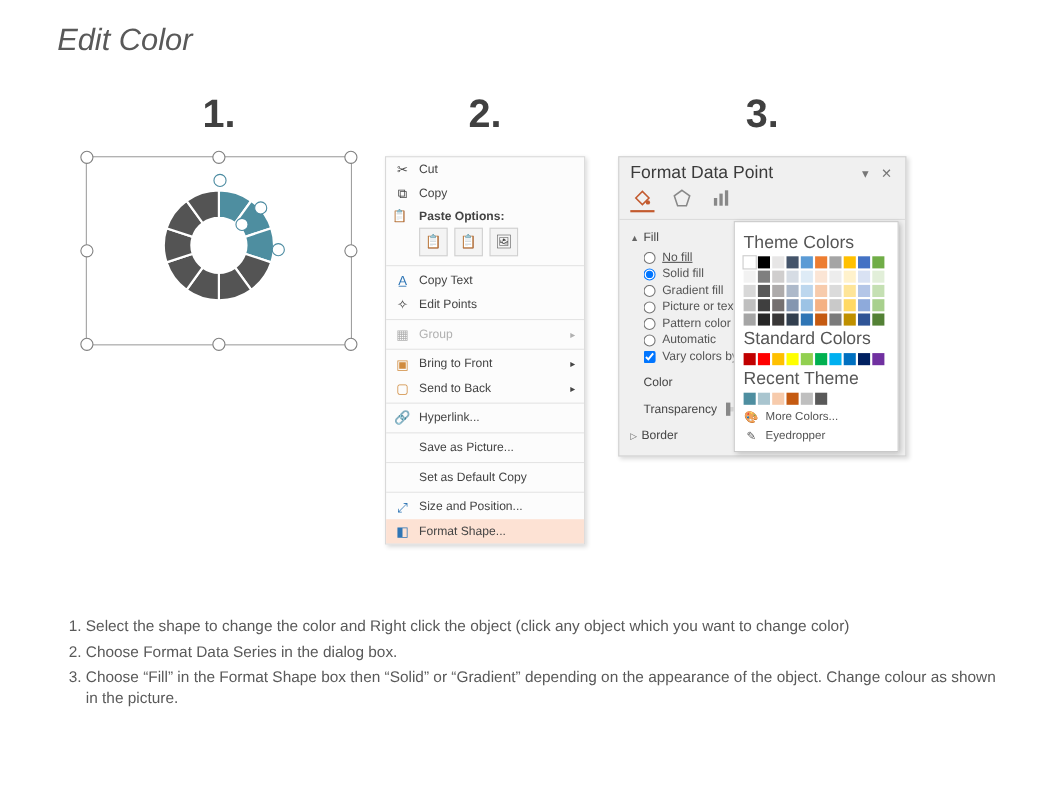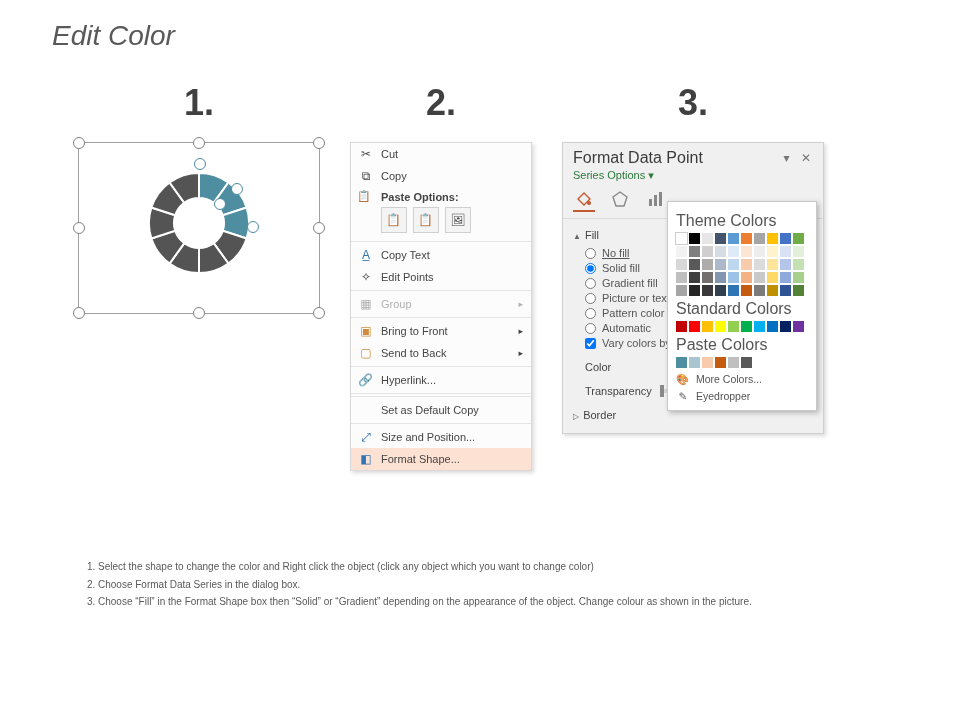--- a/index.html
+++ b/index.html
@@ -46,21 +46,21 @@
   .slider:before{content:"";position:absolute;left:0;top:-4px;width:4px;height:12px;background:#888;}
   .pct{width:44px;height:18px;border:1px solid #c9c9c9;background:#fff;font-size:10px;display:flex;align-items:center;justify-content:center;}
   
   .picker{position:absolute;right:6px;top:58px;width:150px;background:#fff;border:1px solid #c9c9c9;box-shadow:2px 2px 5px rgba(0,0,0,.25);padding:6px 8px 8px 8px;box-sizing:border-box;}
   .pkh{font-size:16px;color:#555;margin:4px 0 3px 0;}
   .swr{display:flex;gap:2px;margin-bottom:2px;}
   .sw{width:11px;height:11px;}
   .pkitem{display:flex;align-items:center;gap:6px;font-size:10.5px;color:#555;margin-top:5px;}
   .pkic{width:14px;height:12px;display:flex;align-items:center;justify-content:center;}
   
-  .instr{position:absolute;left:76px;right:48px;top:560px;font-size:10px;color:#595959;line-height:1.35;}
+  .instr{position:absolute;left:56px;right:48px;top:560px;font-size:14px;color:#595959;line-height:1.35;}
   .instr ol{margin:0;padding-left:22px;}
   .instr li{margin-bottom:4px;}
   .tri{font-size:8px;color:#666;margin-right:4px;}
 </style>
 </head>
 <body>
 
 <div class="slide">
   <div class="title">Edit Color</div>
 
@@ -145,20 +145,24 @@
             <span class="ic" style="color:#d08b3e">▢</span>
             <span>Send to Back</span>
             <span style="margin-left:auto;font-size:9px">▸</span>
           </div>
         <div class="sep"></div>
         <div class="mi">
             <span class="ic" style="color:#2e75b5">🔗</span>
             <span>Hyperlink...</span>
           </div>
         <div class="sep"></div>
+        <div class="mi">
+            <span class="ic"></span>
+            <span>Save as Picture...</span>
+          </div>
         <div class="sep"></div>
         <div class="mi">
             <span class="ic"></span>
             <span>Set as Default Copy</span>
           </div>
         <div class="sep"></div>
         <div class="mi">
             <span class="ic" style="color:#2e75b5">⤢</span>
             <span>Size and Position...</span>
           </div>
@@ -169,21 +173,20 @@
       </div>
     </div>
 
     <div class="col">
       <div class="num">3.</div>
       <div class="pane">
         <div class="pane-hd">
           <span class="pane-title">Format Data Point</span>
           <span class="pane-x">▾  ✕</span>
         </div>
-        <div class="pane-sub">Series Options ▾</div>
         <div class="pane-tabs">
           <div class="ptab active">
               <svg width="18" height="18" viewBox="0 0 18 18">
                 <path d="M3 9 L9 3 L15 9 L9 15 Z" fill="none" stroke="#c35a2e" stroke-width="1.4"></path>
                 <circle cx="14" cy="13" r="2" fill="#c35a2e"></circle>
               </svg>
             </div>
           <div class="ptab">
               <svg width="18" height="18" viewBox="0 0 18 18">
                 <polygon points="9,2 16,7 13,16 5,16 2,7" fill="none" stroke="#888" stroke-width="1.4"></polygon>
@@ -308,21 +311,21 @@
               <div class="sw" style="background: rgb(255, 0, 0);"></div>
               <div class="sw" style="background: rgb(255, 192, 0);"></div>
               <div class="sw" style="background: rgb(255, 255, 0);"></div>
               <div class="sw" style="background: rgb(146, 208, 80);"></div>
               <div class="sw" style="background: rgb(0, 176, 80);"></div>
               <div class="sw" style="background: rgb(0, 176, 240);"></div>
               <div class="sw" style="background: rgb(0, 112, 192);"></div>
               <div class="sw" style="background: rgb(0, 32, 96);"></div>
               <div class="sw" style="background: rgb(112, 48, 160);"></div>
             </div>
-          <div class="pkh">Paste Colors</div>
+          <div class="pkh">Recent Theme</div>
           <div id="rcr" class="swr">
               <div class="sw" style="background: rgb(78, 142, 160);"></div>
               <div class="sw" style="background: rgb(169, 197, 207);"></div>
               <div class="sw" style="background: rgb(247, 203, 172);"></div>
               <div class="sw" style="background: rgb(197, 90, 17);"></div>
               <div class="sw" style="background: rgb(191, 191, 191);"></div>
               <div class="sw" style="background: rgb(89, 89, 89);"></div>
             </div>
           <div class="pkitem">
               <span class="pkic">🎨</span>

